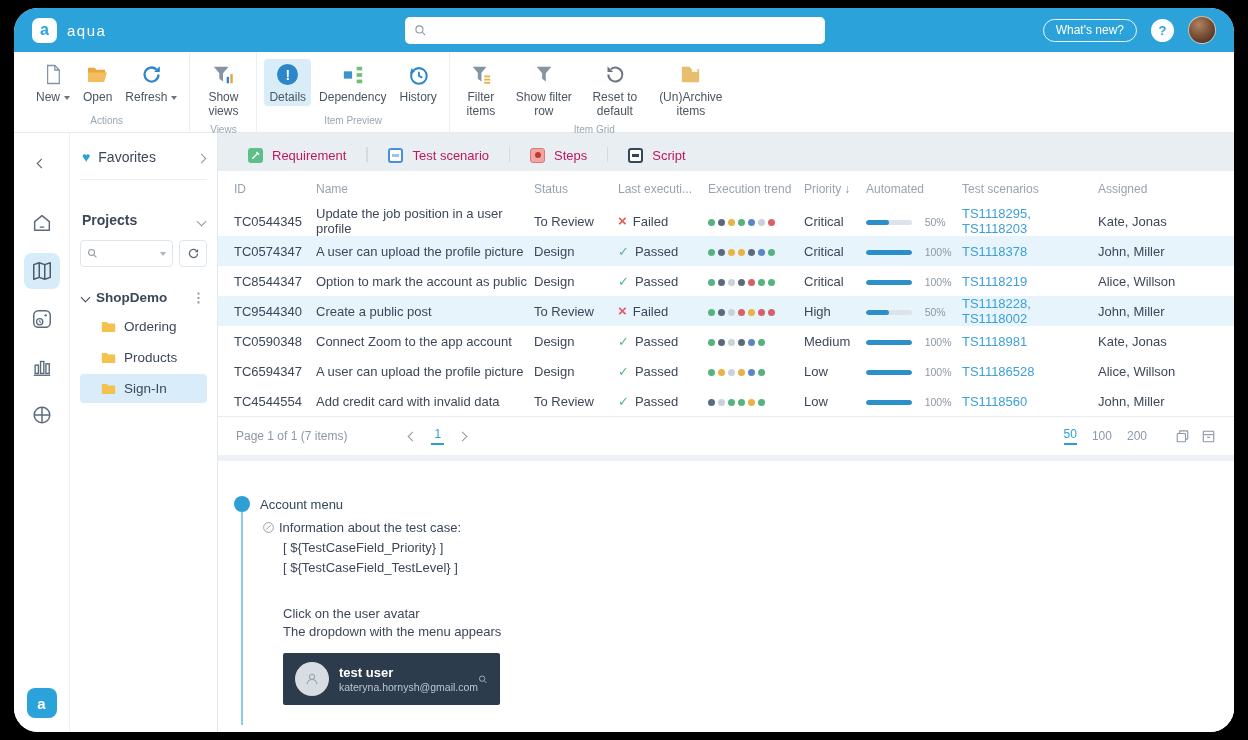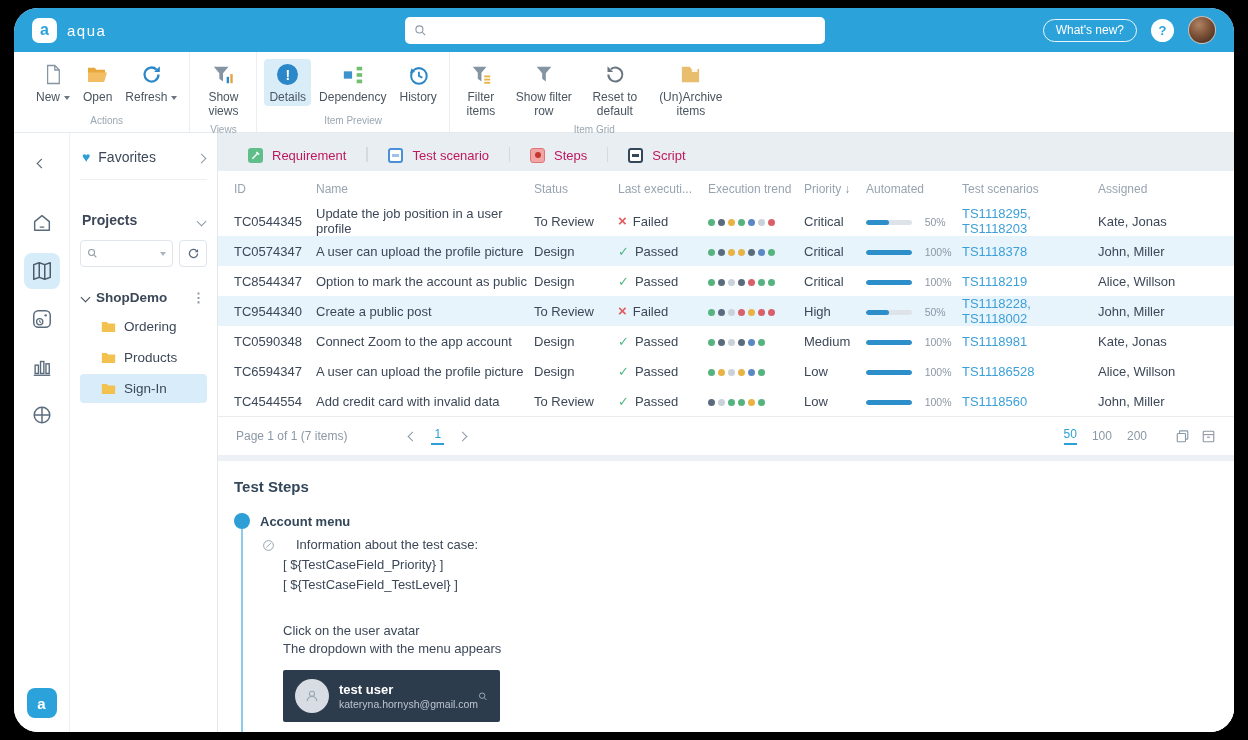--- a/index.html
+++ b/index.html
@@ -125,23 +125,23 @@
   .page-sizes { margin-left:auto; display:flex; gap:15px; align-items:center; }
   .size-active { color:#2d9fd6; border-bottom:2px solid #2d9fd6; padding-bottom:2px; }
   .pag-icons { margin-left:28px; display:flex; gap:11px; align-items:center; }
 
   .gray-spacer { height:6px; background:#edf1f5; flex:0 0 auto; }
 
   .details-pane { flex:1; background:#fff; padding:17px 0 0 16px; overflow:hidden; }
   .ts-title { font-size:15px; font-weight:bold; color:#33475b; }
   .step-head { display:flex; align-items:center; gap:10px; margin-top:18px; }
   .step-bullet { width:16px; height:16px; border-radius:50%; background:#2d9fd6; flex:0 0 auto; }
-  .step-name { font-size:13px; font-weight:bold; color:#33475b; }
+  .step-name { font-size:13px; font-weight:normal; color:#33475b; }
   .step-body { border-left:2px solid #8ecbe9; margin-left:7px; padding:8px 0 20px 19px; }
-  .info-line { display:flex; align-items:flex-end; gap:21px; font-size:13px; color:#3c4858; }
+  .info-line { display:flex; align-items:center; gap:4px; font-size:13px; color:#3c4858; }
   .indent { margin-left:21px; font-size:13px; color:#3c4858; margin-top:5px; }
   .gap-block { height:26px; }
   .shot { margin:14px 0 0 21px; width:217px; height:52px; background:#2d3c4d; border-radius:2px;
           display:flex; align-items:center; padding:0 12px; }
   .shot-avatar { width:34px; height:34px; border-radius:50%; background:#d7dde2; display:flex;
                  align-items:center; justify-content:center; flex:0 0 auto; }
   .shot-texts { margin-left:10px; }
   .shot-name { color:#fff; font-size:13px; font-weight:bold; }
   .shot-email { color:#bac4cf; font-size:10.5px; margin-top:1px; }
   .shot-search { margin-left:auto; }
@@ -578,21 +578,20 @@
               <rect x="3" y="3" width="14" height="14" rx="1" fill="none" stroke="#8b98a5" stroke-width="1.5"></rect>
               <path d="M3 7.5h14" stroke="#8b98a5" stroke-width="1.5"></path>
               <path d="M8 11h4" stroke="#8b98a5" stroke-width="1.5"></path>
             </svg>
         </div>
       </div>
 
       <div class="gray-spacer"></div>
 
       <div class="details-pane">
-        <div class="ts-title">Test Steps</div>
         <div class="step-head">
           <span class="step-bullet"></span>
           <span class="step-name">Account menu</span>
         </div>
         <div class="step-body">
           <div class="info-line">
             <svg width="13" height="13" viewBox="0 0 20 20">
                 <circle cx="10" cy="10" r="7.5" fill="none" stroke="#8b98a5" stroke-width="1.4"></circle>
                 <path d="M6.5 13l7-6.5" stroke="#8b98a5" stroke-width="1.4"></path>
               </svg>

